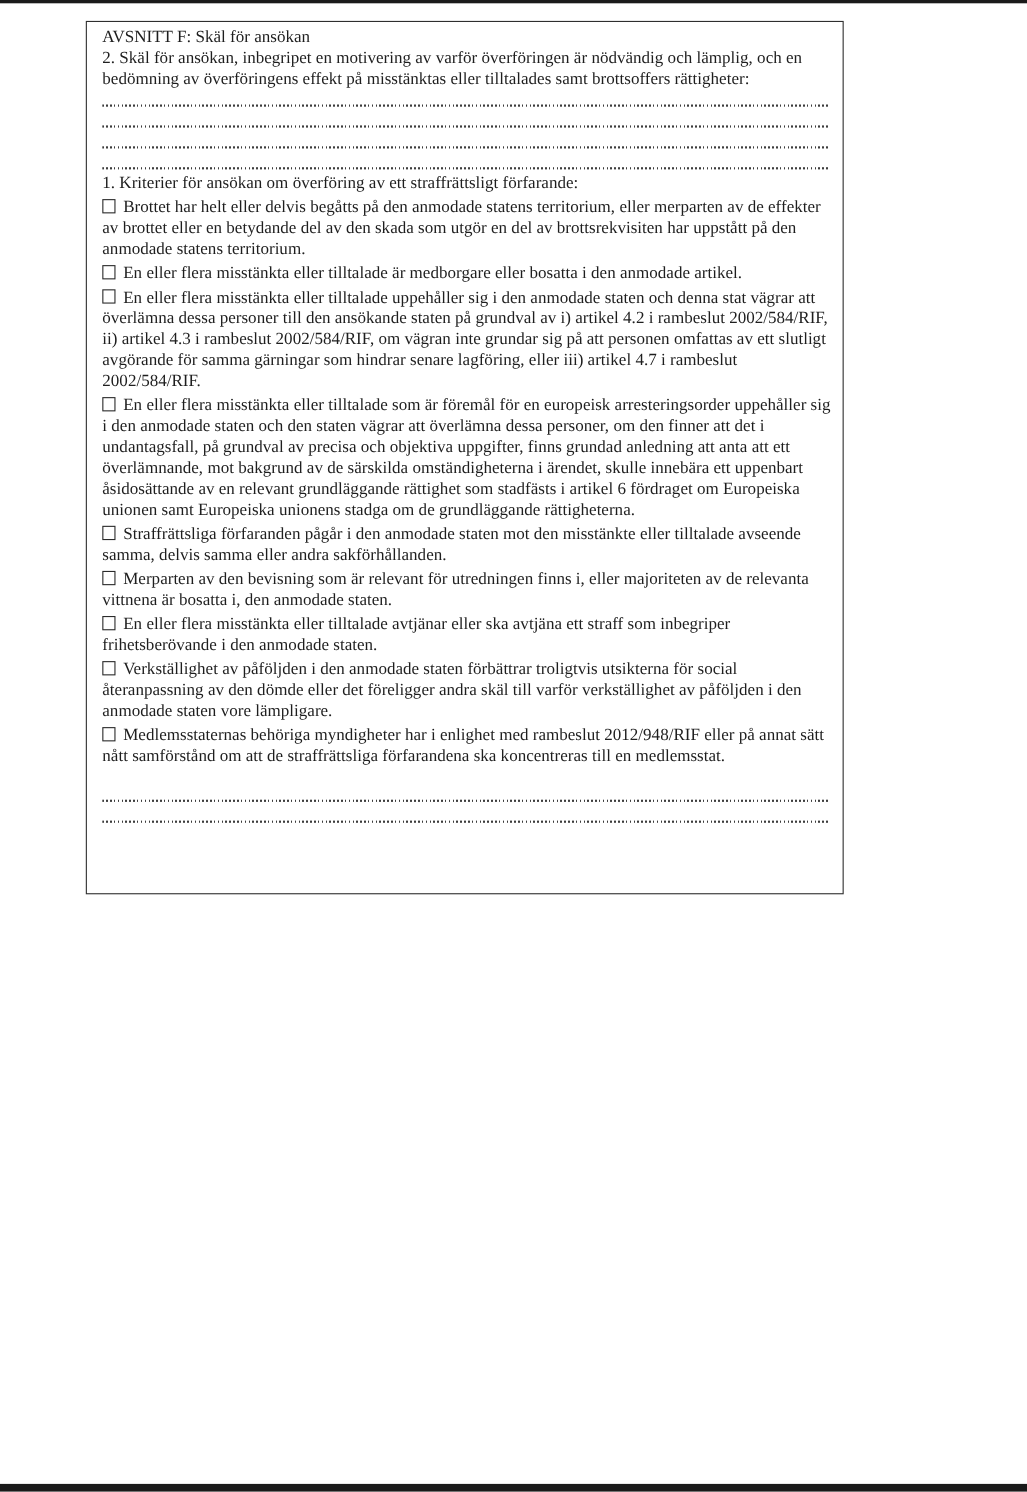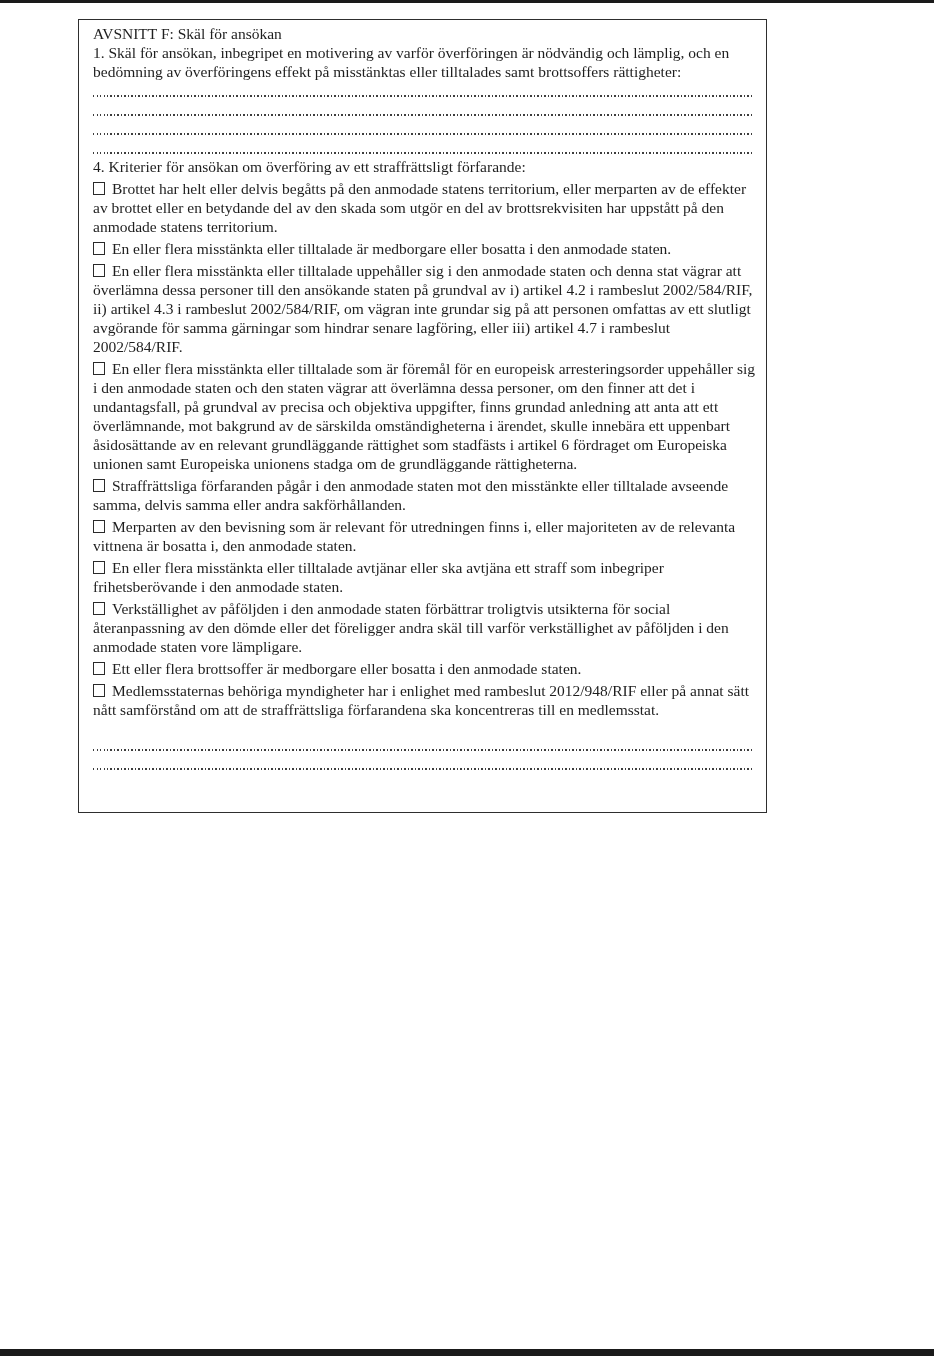--- a/index.html
+++ b/index.html
@@ -68,38 +68,37 @@
     background-image: repeating-linear-gradient(to right, #3d3d3d 0 1.4px, transparent 1.4px 3.5px);
   }
 </style>
 </head>
 <body>
 
 <div class="page-bar top"></div>
 
 <div class="form-box">
   <p class="line-text">AVSNITT F: Skäl för ansökan</p>
-  <p class="line-text">1. Skäl för ansökan, inbegripet en motivering av varför överföringen är nödvändig och lämplig, och en bedömning av överföringens effekt på misstänktas eller tilltalades samt brottsoffers rättigheter:</p>
+  <p class="line-text">2. Skäl för ansökan, inbegripet en motivering av varför överföringen är nödvändig och lämplig, och en bedömning av överföringens effekt på misstänktas eller tilltalades samt brottsoffers rättigheter:</p>
   <div class="dot-group" id="q1-lines">
       <div class="dotline"></div>
       <div class="dotline"></div>
       <div class="dotline"></div>
       <div class="dotline"></div>
     </div>
-  <p class="line-text">4. Kriterier för ansökan om överföring av ett straffrättsligt förfarande:</p>
+  <p class="line-text">1. Kriterier för ansökan om överföring av ett straffrättsligt förfarande:</p>
   <div id="criteria-list">
       <p class="line-text criterion"><span class="checkbox"></span><span>Brottet har helt eller delvis begåtts på den anmodade statens territorium, eller merparten av de effekter av brottet eller en betydande del av den skada som utgör en del av brottsrekvisiten har uppstått på den anmodade statens territorium.</span></p>
-      <p class="line-text criterion"><span class="checkbox"></span><span>En eller flera misstänkta eller tilltalade är medborgare eller bosatta i den anmodade staten.</span></p>
+      <p class="line-text criterion"><span class="checkbox"></span><span>En eller flera misstänkta eller tilltalade är medborgare eller bosatta i den anmodade artikel.</span></p>
       <p class="line-text criterion"><span class="checkbox"></span><span>En eller flera misstänkta eller tilltalade uppehåller sig i den anmodade staten och denna stat vägrar att överlämna dessa personer till den ansökande staten på grundval av i) artikel 4.2 i rambeslut 2002/584/RIF, ii) artikel 4.3 i rambeslut 2002/584/RIF, om vägran inte grundar sig på att personen omfattas av ett slutligt avgörande för samma gärningar som hindrar senare lagföring, eller iii) artikel 4.7 i rambeslut 2002/584/RIF.</span></p>
       <p class="line-text criterion"><span class="checkbox"></span><span>En eller flera misstänkta eller tilltalade som är föremål för en europeisk arresteringsorder uppehåller sig i den anmodade staten och den staten vägrar att överlämna dessa personer, om den finner att det i undantagsfall, på grundval av precisa och objektiva uppgifter, finns grundad anledning att anta att ett överlämnande, mot bakgrund av de särskilda omständigheterna i ärendet, skulle innebära ett uppenbart åsidosättande av en relevant grundläggande rättighet som stadfästs i artikel 6 fördraget om Europeiska unionen samt Europeiska unionens stadga om de grundläggande rättigheterna.</span></p>
       <p class="line-text criterion"><span class="checkbox"></span><span>Straffrättsliga förfaranden pågår i den anmodade staten mot den misstänkte eller tilltalade avseende samma, delvis samma eller andra sakförhållanden.</span></p>
       <p class="line-text criterion"><span class="checkbox"></span><span>Merparten av den bevisning som är relevant för utredningen finns i, eller majoriteten av de relevanta vittnena är bosatta i, den anmodade staten.</span></p>
       <p class="line-text criterion"><span class="checkbox"></span><span>En eller flera misstänkta eller tilltalade avtjänar eller ska avtjäna ett straff som inbegriper frihetsberövande i den anmodade staten.</span></p>
       <p class="line-text criterion"><span class="checkbox"></span><span>Verkställighet av påföljden i den anmodade staten förbättrar troligtvis utsikterna för social återanpassning av den dömde eller det föreligger andra skäl till varför verkställighet av påföljden i den anmodade staten vore lämpligare.</span></p>
-      <p class="line-text criterion"><span class="checkbox"></span><span>Ett eller flera brottsoffer är medborgare eller bosatta i den anmodade staten.</span></p>
       <p class="line-text criterion"><span class="checkbox"></span><span>Medlemsstaternas behöriga myndigheter har i enlighet med rambeslut 2012/948/RIF eller på annat sätt nått samförstånd om att de straffrättsliga förfarandena ska koncentreras till en medlemsstat.</span></p>
     </div>
   <div class="dot-group bottom-gap" id="other-lines">
       <div class="dotline"></div>
       <div class="dotline"></div>
     </div>
 </div>
 
 <div class="page-bar bottom"></div>
 

